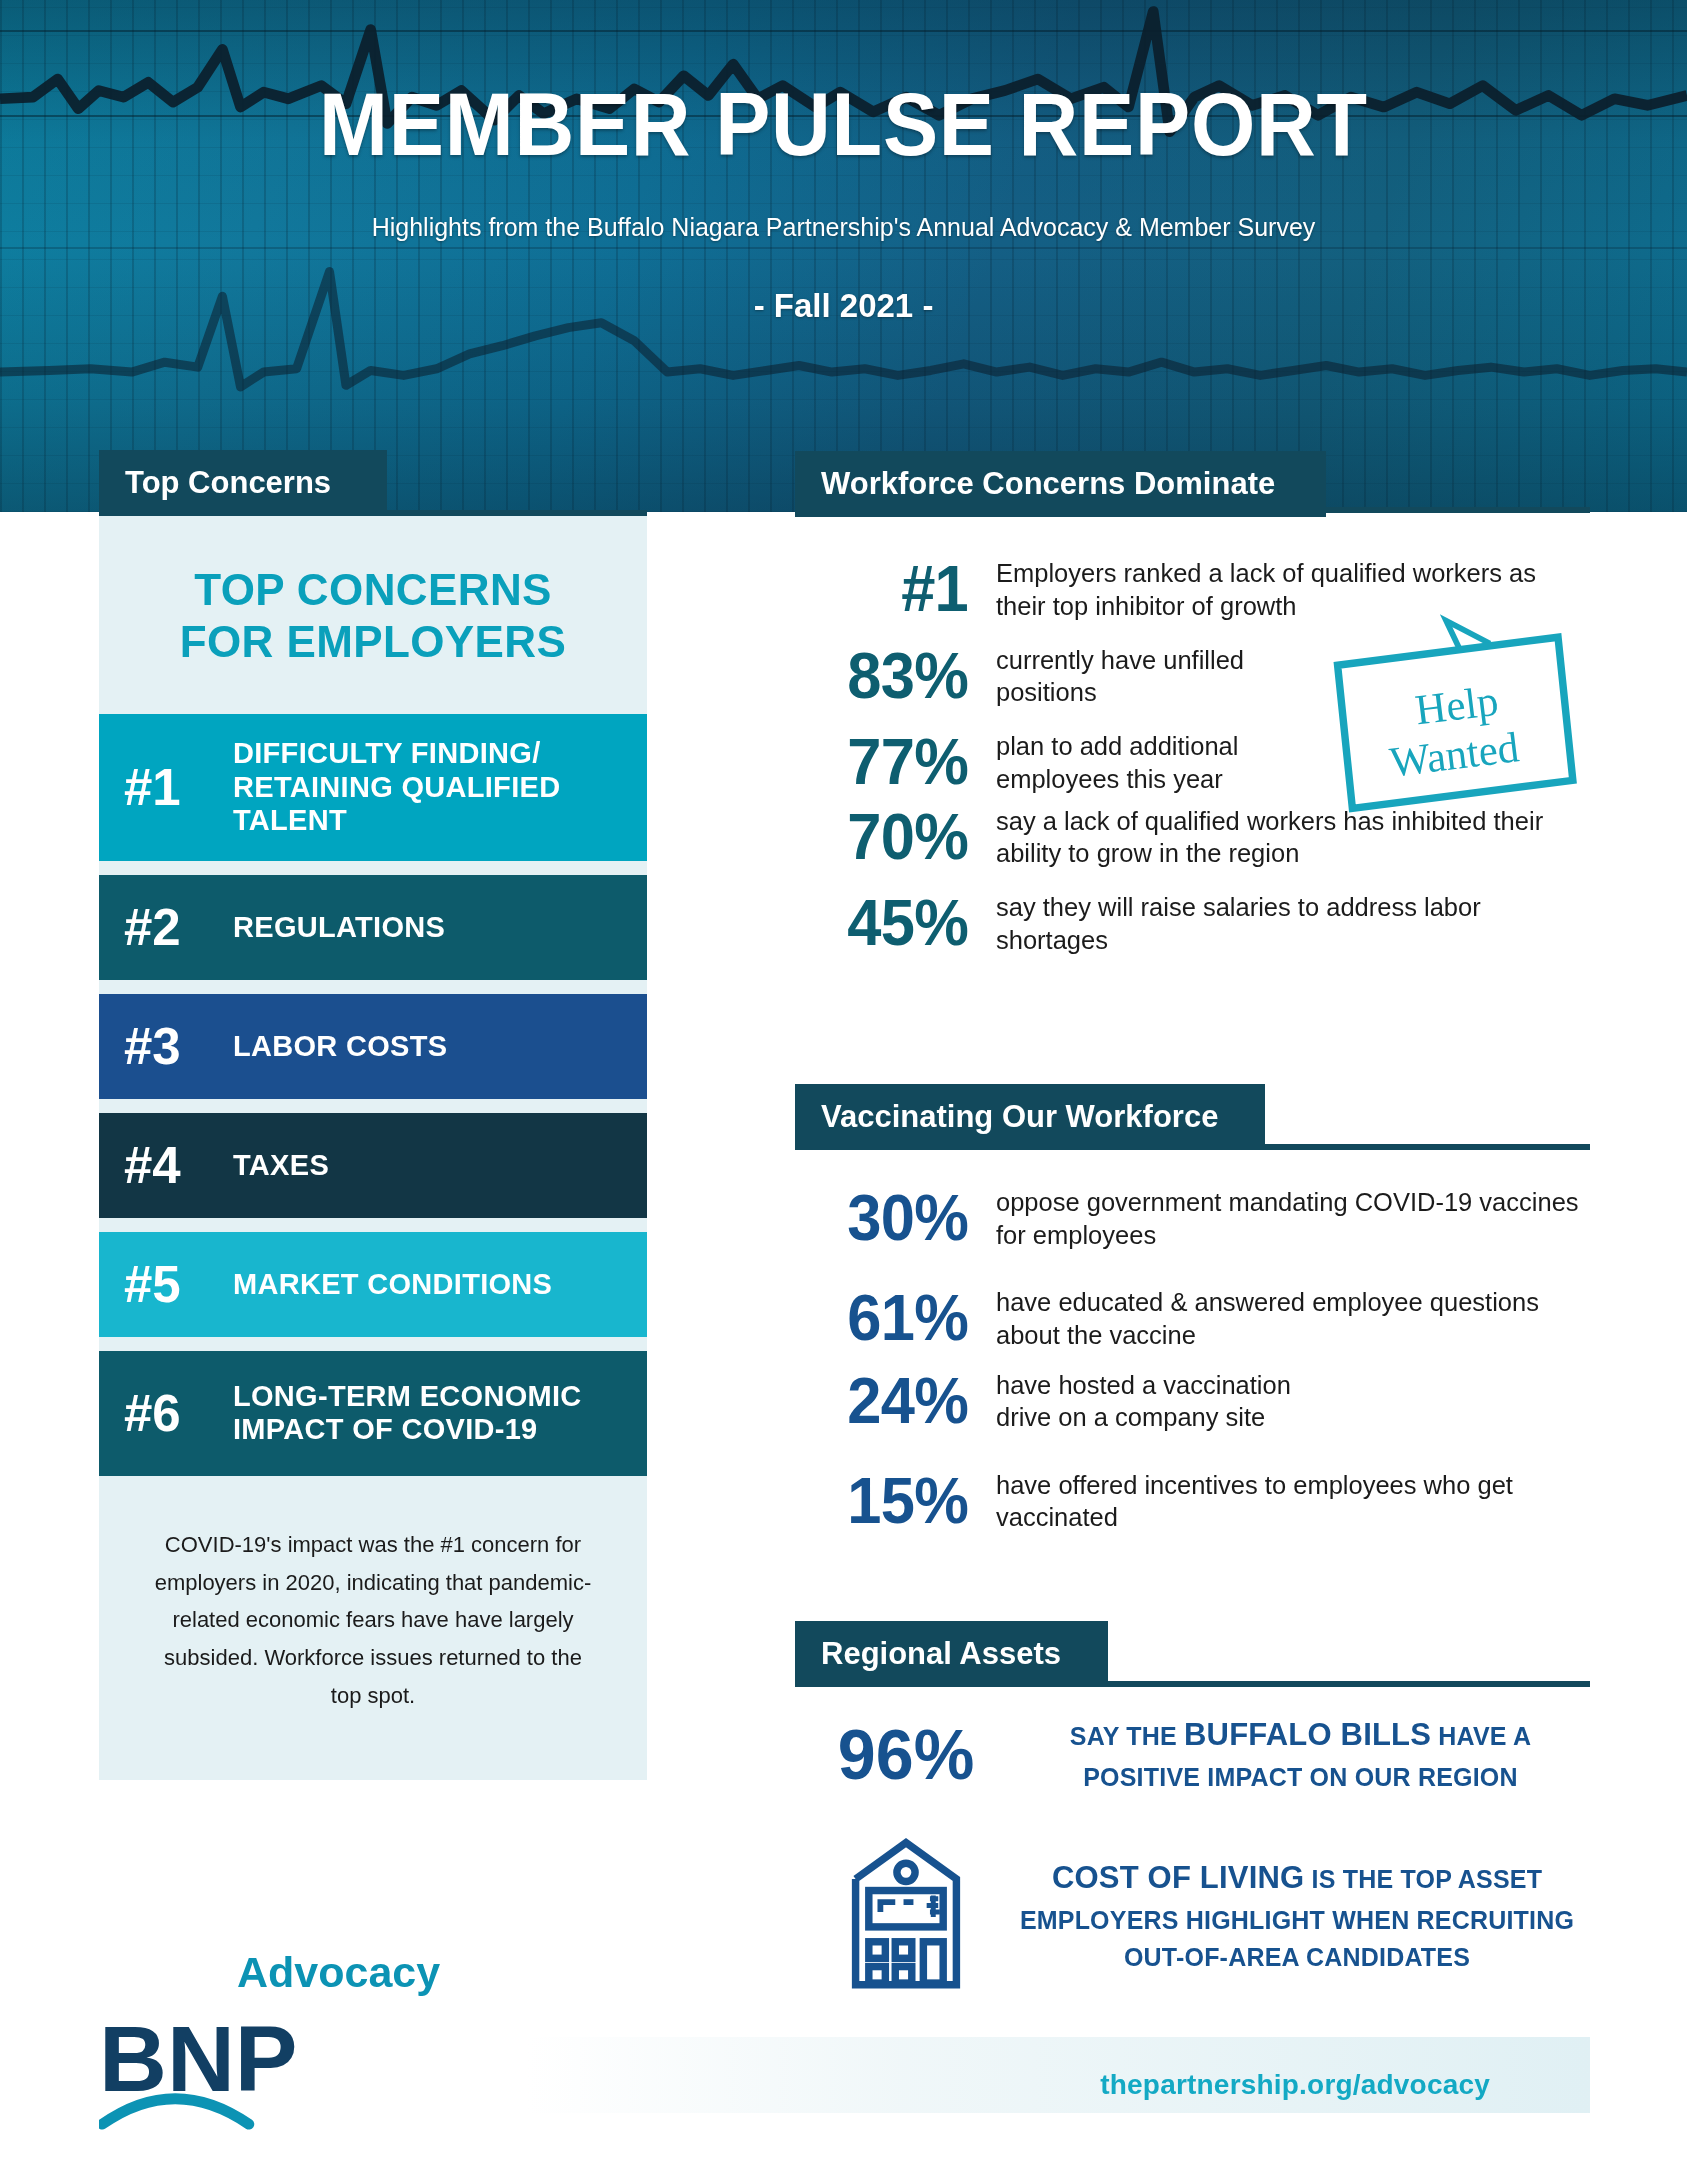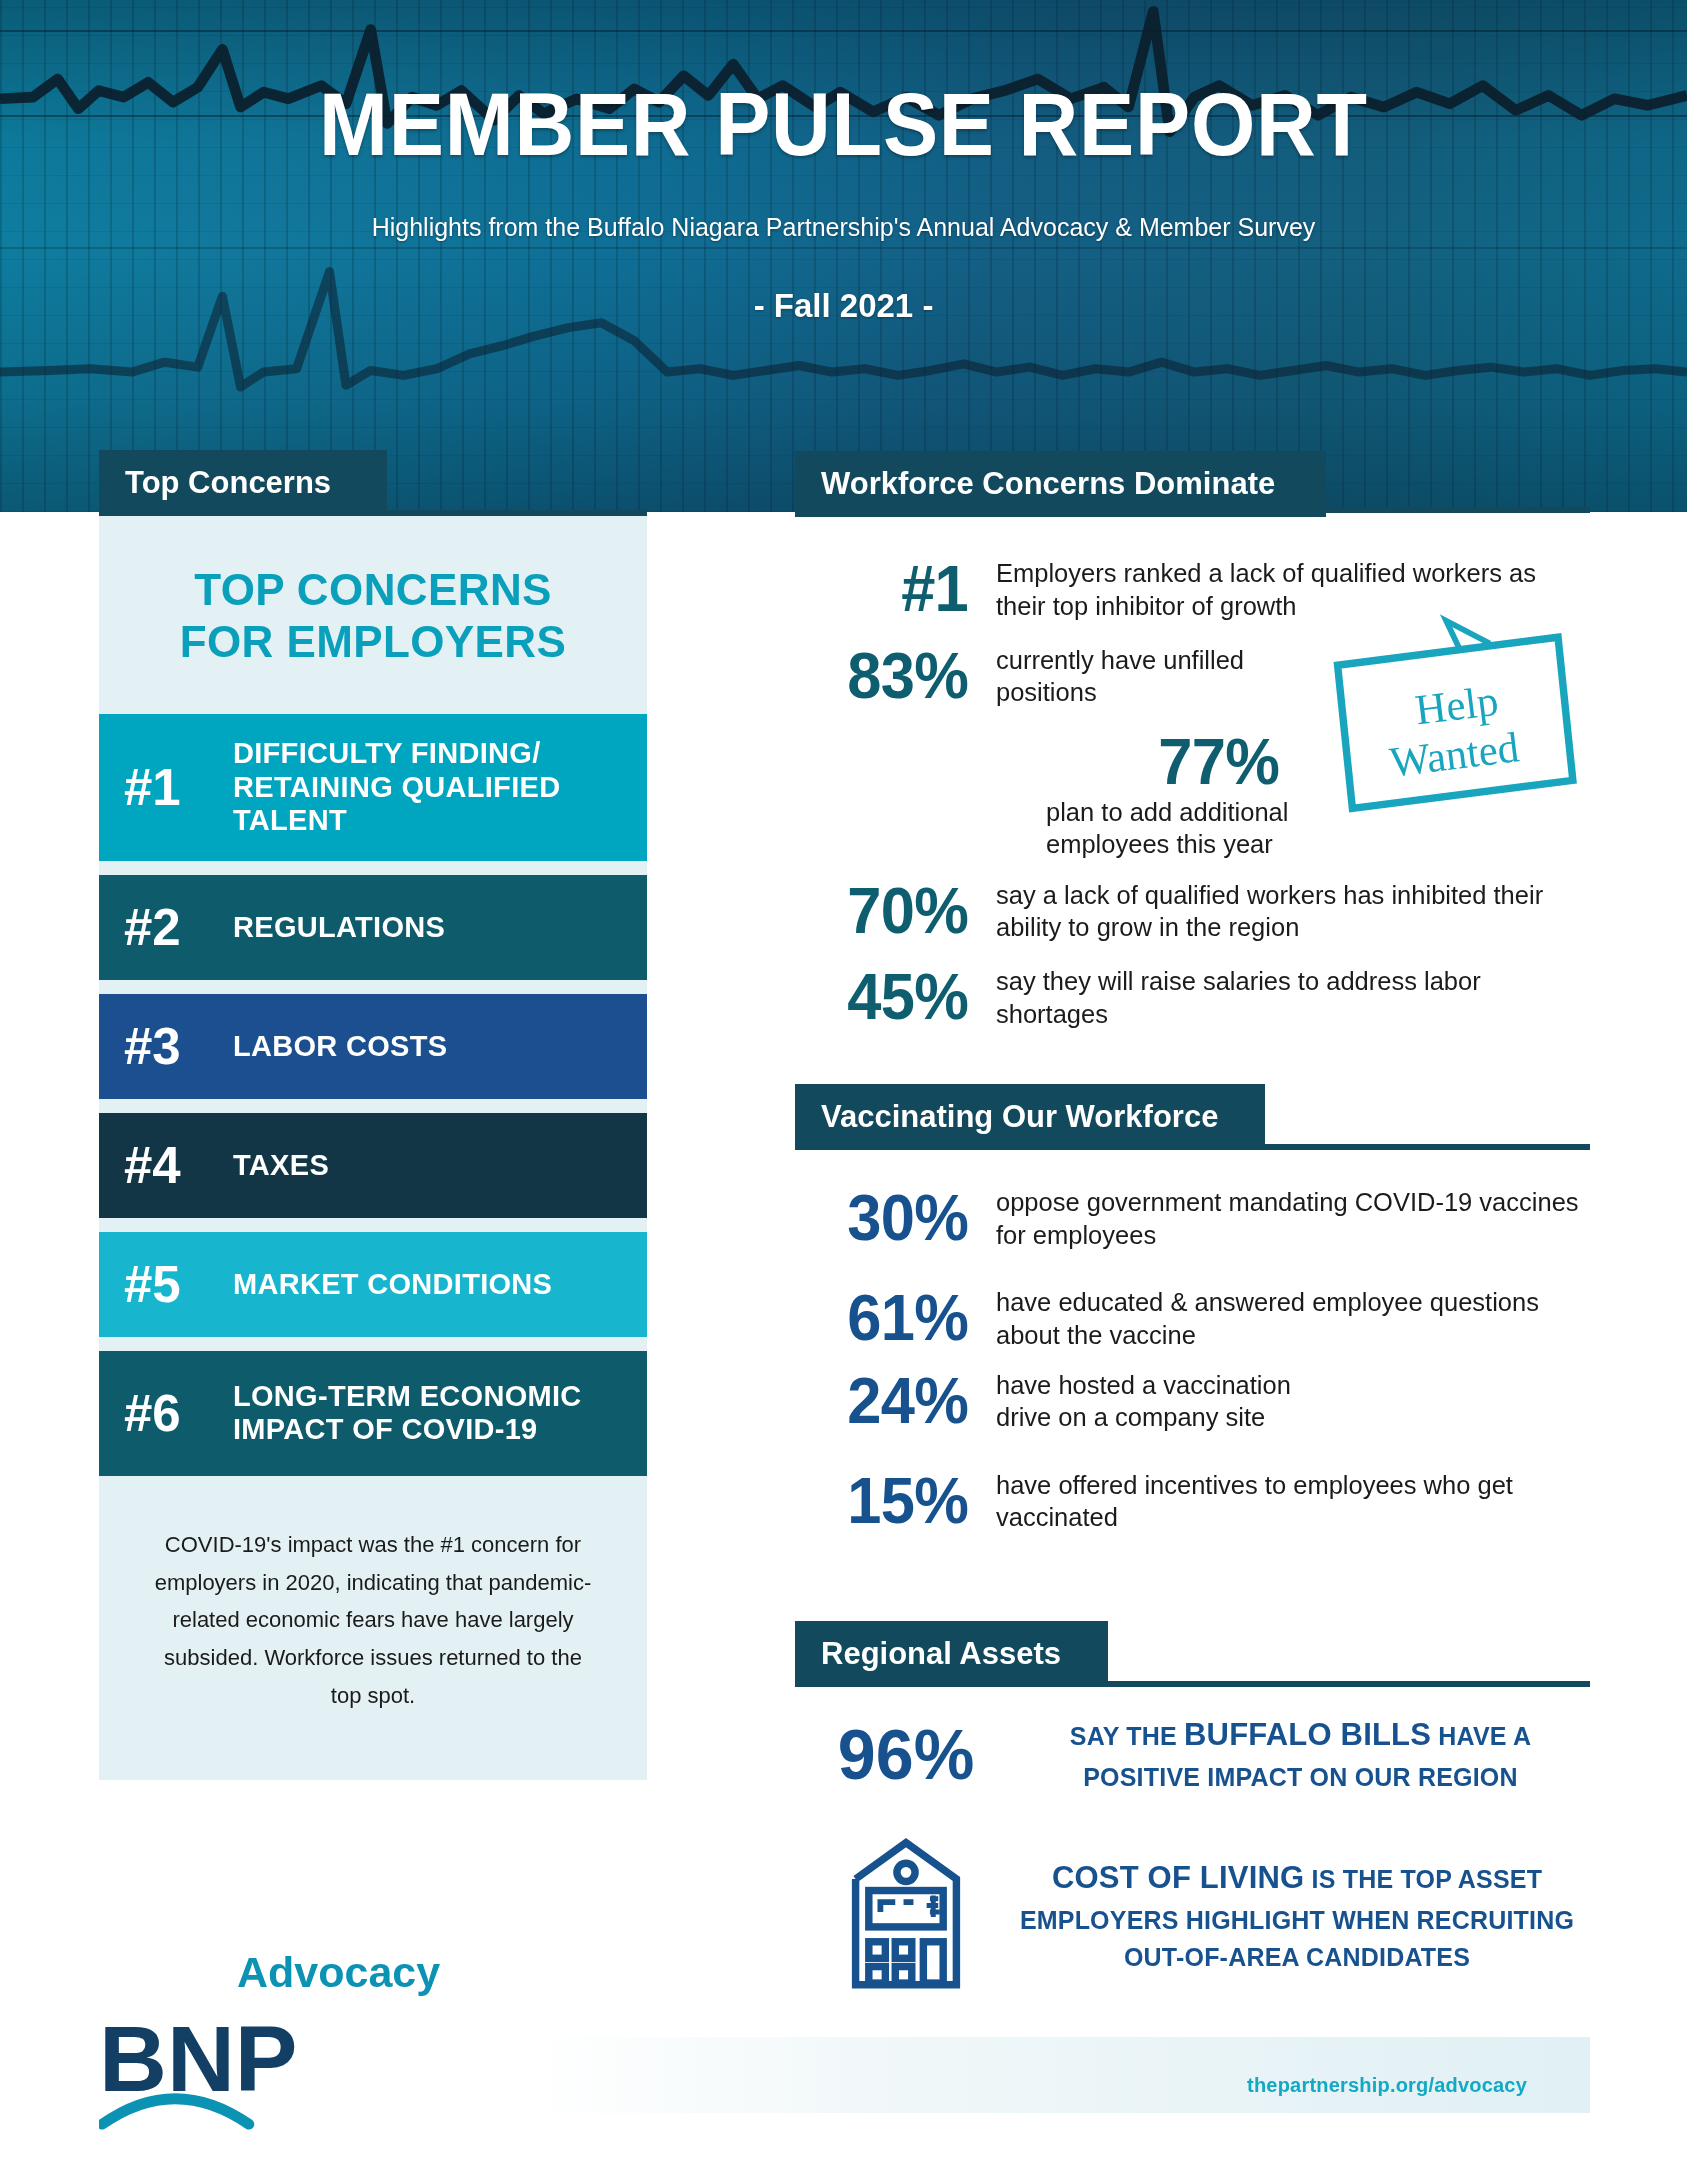--- a/index.html
+++ b/index.html
@@ -164,22 +164,22 @@
   }
   .ra-row .body .big { font-size: 31px; }
 
   
   .footer-bar {
     position: absolute; left: 527px; top: 2037px; width: 1063px; height: 76px;
     background: linear-gradient(90deg, rgba(228,241,244,0) 0%, rgba(228,241,244,.55) 35%, #e0f0f4 100%);
   }
   .footer-url {
     position: absolute; right: 0; top: 0; height: 96px;
-    display: flex; align-items: center; padding-right: 63px;
-    color: #13a9c4; font-size: 20px; font-weight: 700;
+    display: flex; align-items: center; padding-right: 100px;
+    color: #13a9c4; font-size: 28px; font-weight: 700;
     font-family: "Liberation Sans Narrow", "Liberation Sans", sans-serif;
     letter-spacing: 0.2px;
   }
   .logo { position: absolute; left: 99px; top: 2012px; width: 428px; height: 124px; }
   .logo-adv {
     position: absolute; left: 237px; top: 1948px;
     color: #0c93b4; font-size: 43px; font-weight: 700;
     font-family: "Liberation Sans Narrow", "Liberation Sans", sans-serif;
   }
 </style>
@@ -254,21 +254,21 @@
 
   <div class="stat-list wf" style="left:795px; top:557px;">
     <div class="stat" style="margin-bottom:21.4px;">
       <div class="num">#1</div>
       <div class="desc">Employers ranked a lack of qualified workers as their top inhibitor of growth</div>
     </div>
     <div class="stat" style="margin-bottom:21.4px;">
       <div class="num">83%</div>
       <div class="desc" style="max-width:272px;">currently have unfilled positions</div>
     </div>
-    <div class="stat" style="margin-bottom:18px;flex-direction:column;">
+    <div class="stat" style="margin-bottom:9px;">
       <div class="num">77%</div>
       <div class="desc" style="max-width:321px;">plan to add additional employees this year</div>
     </div>
     <div class="stat" style="margin-bottom:21.4px;">
       <div class="num">70%</div>
       <div class="desc">say a lack of qualified workers has inhibited their ability to grow in the region</div>
     </div>
     <div class="stat">
       <div class="num">45%</div>
       <div class="desc">say they will raise salaries to address labor shortages</div>

